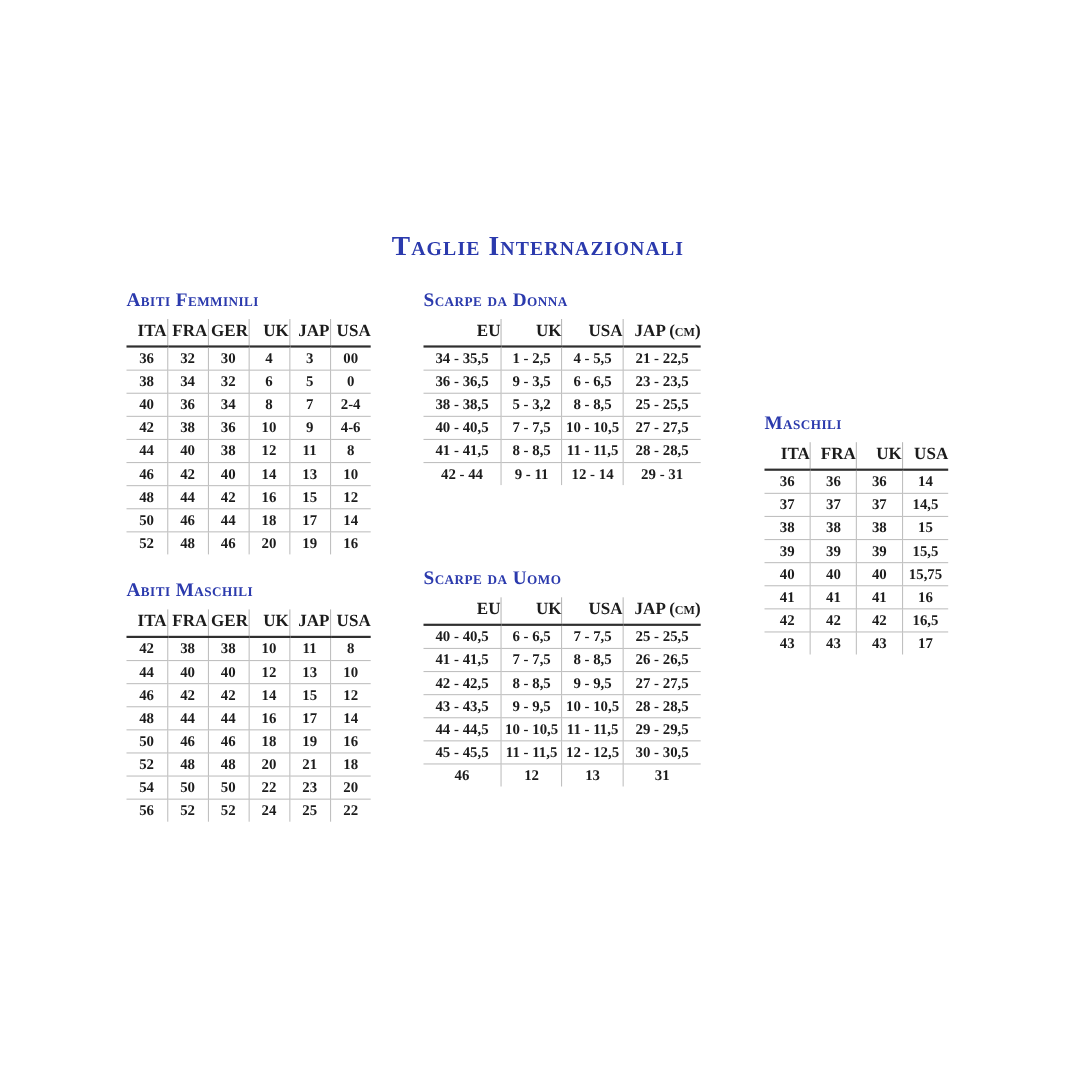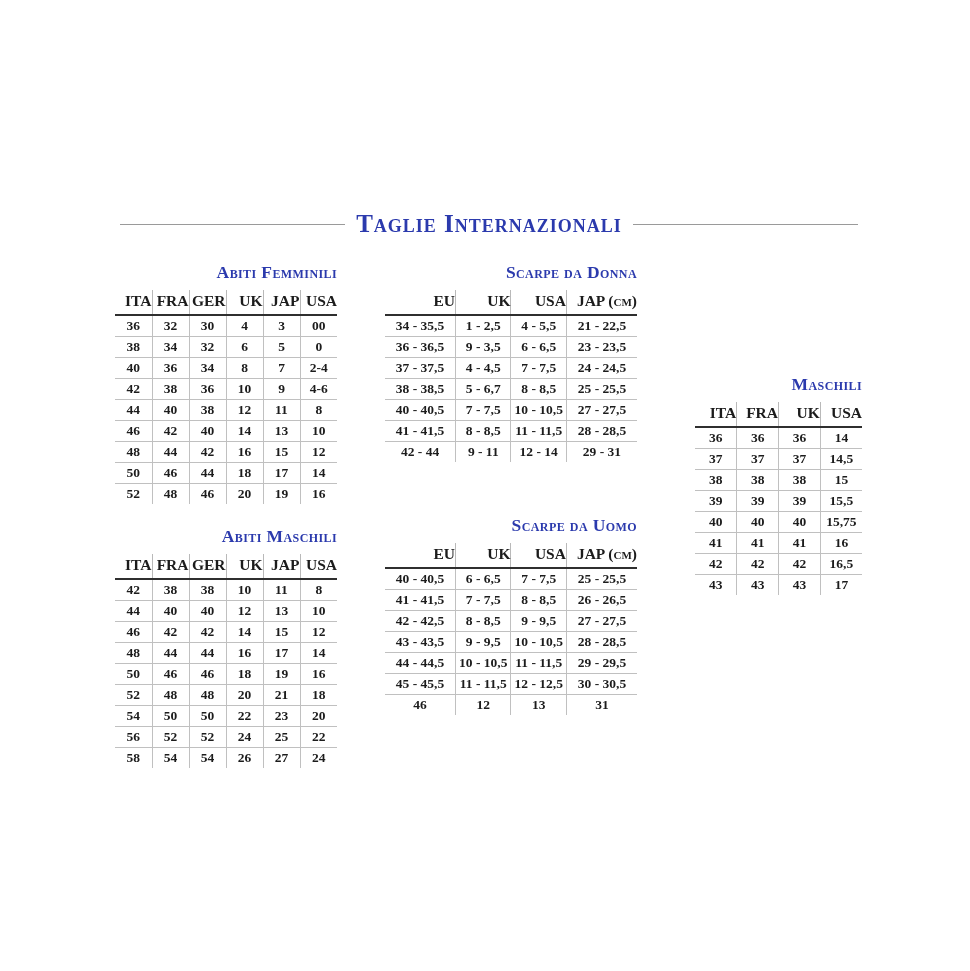--- a/index.html
+++ b/index.html
@@ -11,21 +11,21 @@
     position: relative;
     overflow: hidden;
   }
   .page { position: absolute; inset: 0; }
 
   
   .main-title-row {
     position: absolute;
     left: 120px; top: 208px;
     width: 738px; height: 32px;
-    display: flex; align-items: center;
+    display: flex; align-items: center; flex-direction: column;
   }
   .rule {
     flex: 1; height: 0;
     border-top: 1px solid #9a9a9a;
   }
   .main-title {
     font-variant: small-caps;
     font-weight: bold;
     font-size: 25px;
     letter-spacing: 1px;
@@ -36,21 +36,21 @@
   }
 
   
   .sec { position: absolute; }
   .sec-title {
     font-variant: small-caps;
     font-weight: bold;
     font-size: 17.5px;
     letter-spacing: 0.4px;
     color: #2b3aad;
-    text-align: right;
+    text-align: left;
     margin-bottom: 7px;
     white-space: nowrap;
   }
   .pos-abiti-femminili { left: 115px; top: 262px; width: 222px; }
   .pos-scarpe-donna   { left: 385px; top: 262px; width: 252px; }
   .pos-camicie        { left: 695px; top: 374px; width: 167px; }
   .pos-abiti-maschili { left: 115px; top: 526px; width: 222px; }
   .pos-scarpe-uomo    { left: 385px; top: 515px; width: 252px; }
 
   
@@ -207,28 +207,22 @@
             <td>4 - 5,5</td>
             <td>21 - 22,5</td>
           </tr>
           <tr>
             <td>36 - 36,5</td>
             <td>9 - 3,5</td>
             <td>6 - 6,5</td>
             <td>23 - 23,5</td>
           </tr>
           <tr>
-            <td>37 - 37,5</td>
-            <td>4 - 4,5</td>
-            <td>7 - 7,5</td>
-            <td>24 - 24,5</td>
-          </tr>
-          <tr>
             <td>38 - 38,5</td>
-            <td>5 - 6,7</td>
+            <td>5 - 3,2</td>
             <td>8 - 8,5</td>
             <td>25 - 25,5</td>
           </tr>
           <tr>
             <td>40 - 40,5</td>
             <td>7 - 7,5</td>
             <td>10 - 10,5</td>
             <td>27 - 27,5</td>
           </tr>
           <tr>
@@ -382,28 +376,20 @@
             <td>20</td>
           </tr>
           <tr>
             <td>56</td>
             <td>52</td>
             <td>52</td>
             <td>24</td>
             <td>25</td>
             <td>22</td>
           </tr>
-          <tr>
-            <td>58</td>
-            <td>54</td>
-            <td>54</td>
-            <td>26</td>
-            <td>27</td>
-            <td>24</td>
-          </tr>
         </tbody>
       </table>
   </section>
 
   <section class="sec pos-scarpe-uomo">
     <h2 class="sec-title">Scarpe da Uomo</h2>
     <table class="size-table t-scarpe">
         <thead>
           <tr>
             <th>EU</th>

